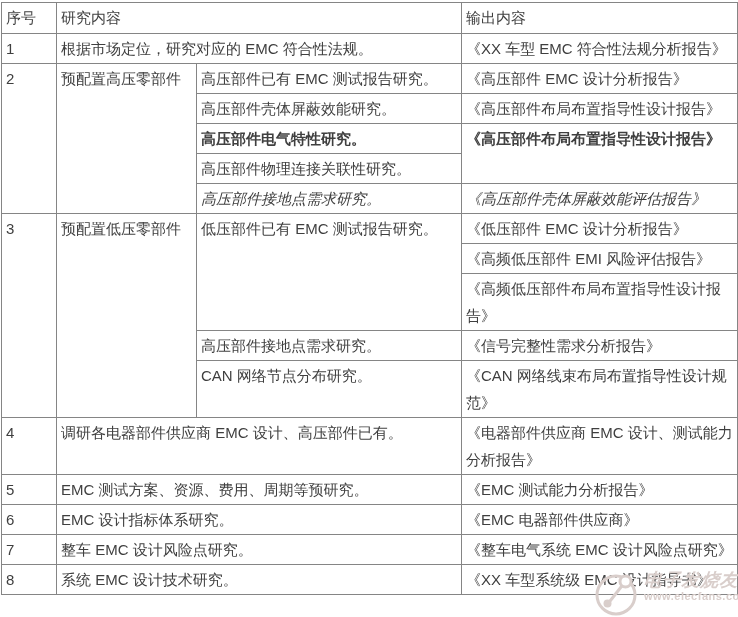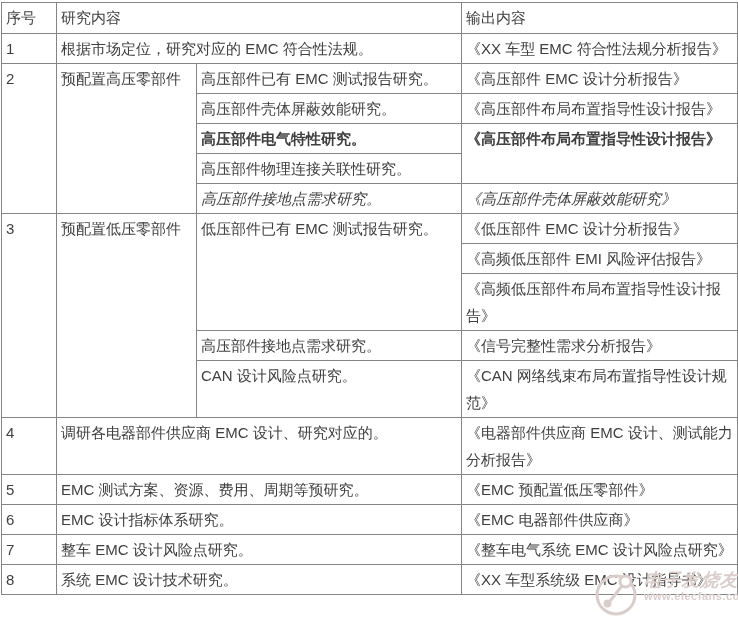--- a/index.html
+++ b/index.html
@@ -102,51 +102,51 @@
         </tr>
         <tr style="height: 29px; font-weight: bold;">
           <td class="c-sub">高压部件电气特性研究。</td>
           <td class="c-output" rowspan="2">《高压部件布局布置指导性设计报告》</td>
         </tr>
         <tr style="height: 28px;">
           <td class="c-sub">高压部件物理连接关联性研究。</td>
         </tr>
         <tr style="height: 30px; font-style: italic;">
           <td class="c-sub">高压部件接地点需求研究。</td>
-          <td class="c-output">《高压部件壳体屏蔽效能研究》</td>
+          <td class="c-output">《高压部件壳体屏蔽效能评估报告》</td>
         </tr>
         <tr style="height: 30px;">
           <td class="c-index" rowspan="5">3</td>
           <td class="c-research" rowspan="5">预配置低压零部件</td>
           <td class="c-sub" rowspan="3">低压部件已有 EMC 测试报告研究。</td>
           <td class="c-output">《低压部件 EMC 设计分析报告》</td>
         </tr>
         <tr style="height: 29px;">
           <td class="c-output">《高频低压部件 EMI 风险评估报告》</td>
         </tr>
         <tr style="height: 29px;">
           <td class="c-output">《高频低压部件布局布置指导性设计报告》</td>
         </tr>
         <tr style="height: 29px;">
           <td class="c-sub">高压部件接地点需求研究。</td>
           <td class="c-output">《信号完整性需求分析报告》</td>
         </tr>
         <tr style="height: 54px;">
-          <td class="c-sub">CAN 设计风险点研究。</td>
+          <td class="c-sub">CAN 网络节点分布研究。</td>
           <td class="c-output">《CAN 网络线束布局布置指导性设计规范》</td>
         </tr>
         <tr style="height: 56px;">
           <td class="c-index">4</td>
-          <td class="c-research" colspan="2">调研各电器部件供应商 EMC 设计、研究对应的。</td>
+          <td class="c-research" colspan="2">调研各电器部件供应商 EMC 设计、高压部件已有。</td>
           <td class="c-output">《电器部件供应商 EMC 设计、测试能力分析报告》</td>
         </tr>
         <tr style="height: 30px;">
           <td class="c-index">5</td>
           <td class="c-research" colspan="2">EMC 测试方案、资源、费用、周期等预研究。</td>
-          <td class="c-output">《EMC 预配置低压零部件》</td>
+          <td class="c-output">《EMC 测试能力分析报告》</td>
         </tr>
         <tr style="height: 29px;">
           <td class="c-index">6</td>
           <td class="c-research" colspan="2">EMC 设计指标体系研究。</td>
           <td class="c-output">《EMC 电器部件供应商》</td>
         </tr>
         <tr style="height: 29px;">
           <td class="c-index">7</td>
           <td class="c-research" colspan="2">整车 EMC 设计风险点研究。</td>
           <td class="c-output">《整车电气系统 EMC 设计风险点研究》</td>

